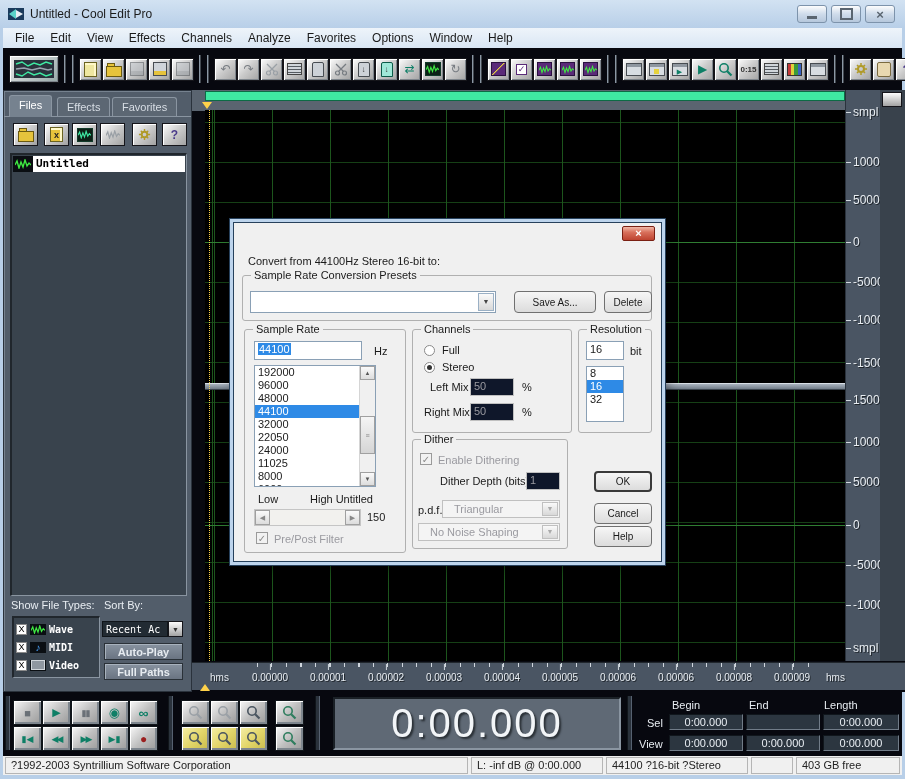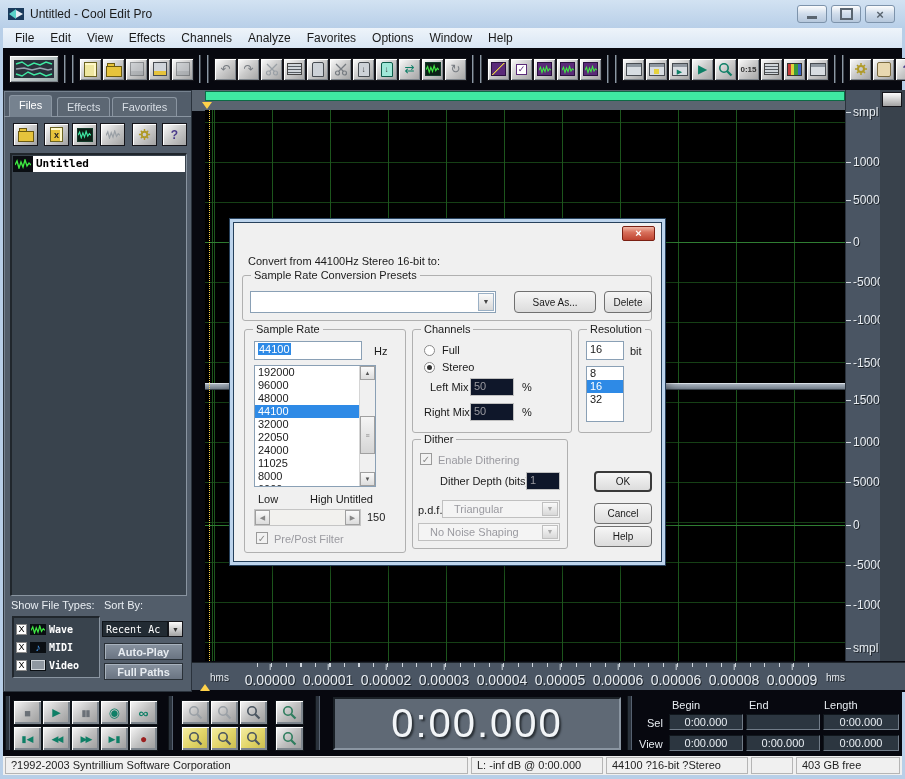--- a/index.html
+++ b/index.html
@@ -64,21 +64,21 @@
   .wavedisp{position:absolute;left:13px;top:20px;width:640px;height:551px;background-color:#000;background-image:repeating-linear-gradient(to right,rgba(30,90,30,.95) 0 1px,transparent 1px 58px),repeating-linear-gradient(to bottom,rgba(25,75,25,.85) 0 1px,transparent 1px 40px);background-position:9px 12px}
   .zero{position:absolute;left:0;width:100%;height:1px;background:#2f7d32}
   .cursorline{position:absolute;left:4px;top:0;bottom:0;width:0;border-left:1px dotted #ffd24a}
   .chsep{position:absolute;left:0;top:273px;width:100%;height:7px;background:linear-gradient(#aab4c0,#717c88);border-top:1px solid #d8dee5;border-bottom:1px solid #3a434d;box-sizing:border-box}
   .rruler{position:absolute;left:653px;top:0;width:35px;height:571px;background:#4a5563;border-left:1px solid #2a323c}
   .redge{position:absolute;left:688px;top:0;width:25px;height:571px;background:#39424c}
   .rl{position:absolute;color:#e8edf2;font-size:12px;transform:translateY(-50%);text-shadow:1px 1px 0 #20262c}
   .rl::before{content:"";position:absolute;left:-7px;top:50%;width:5px;height:1px;background:#cfd6dd}
   .bruler{position:absolute;left:0;top:572px;width:713px;height:28px;background:#4a5563;border-top:1px solid #20262c;box-sizing:border-box}
   .bruler .minor{position:absolute;left:65px;top:0;width:560px;height:4px;background:repeating-linear-gradient(to right,#cfd6dd 0 1px,transparent 1px 14.5px)}
-  .bl{position:absolute;top:9px;color:#e8edf2;font-size:14px;transform:translateX(-50%);text-shadow:1px 1px 0 #20262c}
+  .bl{position:absolute;top:9px;color:#e8edf2;font-size:10px;transform:translateX(-50%);text-shadow:1px 1px 0 #20262c}
   .bl::before{content:"";position:absolute;left:50%;top:-8px;width:1px;height:6px;background:#cfd6dd}
   .hmslbl{position:absolute;top:9px;color:#e8edf2;font-size:10px;text-shadow:1px 1px 0 #20262c}
   .minibtn{position:absolute;left:690px;top:2px;width:20px;height:15px;background:linear-gradient(#fdfdfd,#a3a3a3);border:1px solid #15151a;box-sizing:border-box}
   
   .transport{left:3px;top:692px;width:899px;height:64px;background:#07080f}
   .trbtn{position:absolute;width:29px;height:25px;background:linear-gradient(135deg,#f8f8f8,#c0c0c0 50%,#9a9a9a);border:1px solid #10151a;box-shadow:inset 1px 1px 0 #fff,inset -2px -2px 0 #7e868e;display:flex;align-items:center;justify-content:center;box-sizing:border-box;font-size:11px;color:#0e7f66}
   .grv{position:absolute;top:4px;width:3px;height:54px;background:#2a323c;border-left:1px solid #10151a;border-right:1px solid #566170}
   .timedisp{position:absolute;left:330px;top:5px;width:288px;height:53px;background:#5f6975;border-top:2px solid #1a2026;border-left:2px solid #1a2026;border-bottom:2px solid #8a95a1;border-right:2px solid #8a95a1;box-sizing:border-box;display:flex;align-items:center;justify-content:center;color:#f2f5f8;font-size:40px;letter-spacing:2px;text-shadow:2px 2px 2px #2a3036}
   .selpanel{position:absolute;left:633px;top:2px;width:267px;height:60px}
   .sp-h{position:absolute;top:5px;color:#e8edf2;font-size:11px}

